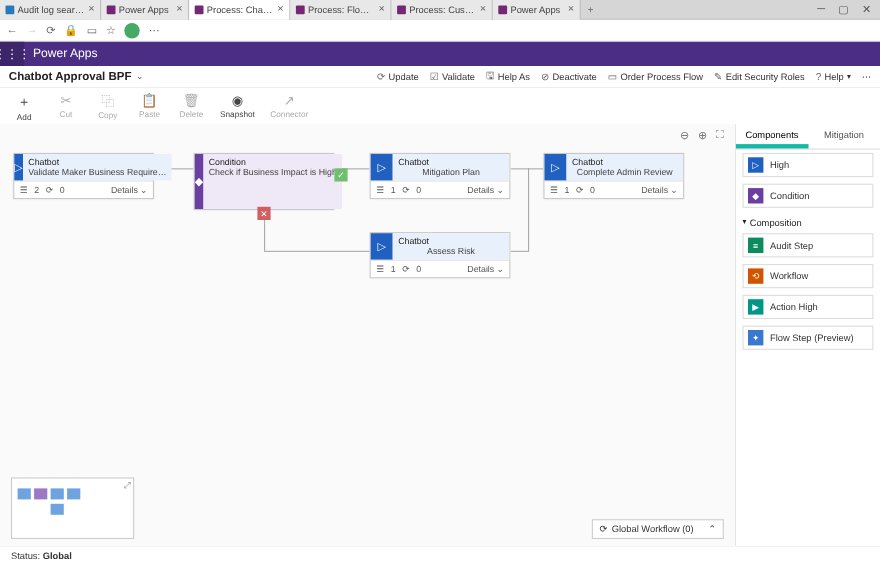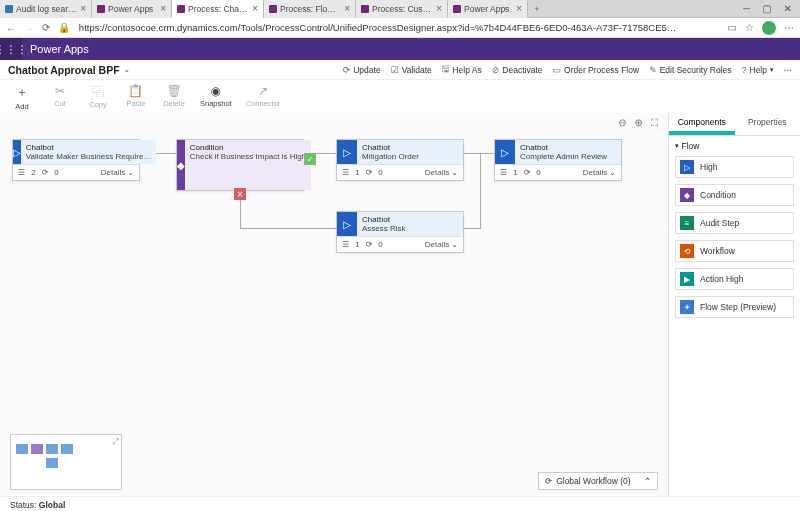--- a/index.html
+++ b/index.html
@@ -47,21 +47,21 @@
 
 .canvas { position: absolute; inset: 0; }
 .card { position: absolute; width: 128px; background: #fff; border: 1px solid #c8c8c8; box-shadow: 0 1px 2px rgba(0,0,0,.08); font-size: 8px; }
 .card-hdr { display: flex; }
 .card-box { width: 20px; display: flex; align-items: center; justify-content: center; color: #fff; font-size: 10px;}
 .card-box.blue { background: #2060c0; }
 .card-box.purple { background: #6b3fa0; }
 .card-body { flex: 1; padding: 3px 5px; background: #e8f0fb; }
 .card-body.purple { background: #efe8f7; }
 .card-type { font-size: 8px; color: #222; }
-.card-title { font-size: 8px; color: #444; white-space: nowrap; overflow: hidden; text-overflow: ellipsis;}
+.card-title { font-size: 8px; color: #444; white-space: nowrap; overflow: hidden; text-overflow: ellipsis; text-align: center;}
 .card-ftr { display: flex; align-items: center; gap: 6px; padding: 3px 5px; border-top: 1px solid #ddd; color: #555; font-size: 8px;}
 .card-ftr .dtl { margin-left: auto; cursor: pointer; display: flex; gap: 2px;}
 .cond-mark { position: absolute; width: 12px; height: 12px; display: flex; align-items: center; justify-content: center; color: #fff; font-size: 8px;}
 .cm-yes { background: #6fbf6f; }
 .cm-no { background: #d06060; }
 
 
 .conn { position: absolute; background: #aaa; }
 
 
@@ -135,21 +135,20 @@
     <span>▢</span>
     <span>✕</span>
   </div>
 </div>
 
 <div class="addr-bar">
   <span class="addr-ico">←</span>
   <span class="addr-ico" style="color:#ccc">→</span>
   <span class="addr-ico">⟳</span>
   <span class="addr-ico">🔒</span>
-  <span class="addr-url">https://contosocoe.crm.dynamics.com/Tools/ProcessControl/UnifiedProcessDesigner.aspx?id=%7b4D44FBE6-6ED0-463A-A73F-71758CE5…</span>
   <span class="addr-ico">▭</span>
   <span class="addr-ico">☆</span>
   <span class="addr-avatar"></span>
   <span class="addr-ico">⋯</span>
 </div>
 
 <div class="app-hdr">
   <div class="waffle">⋮⋮⋮</div>
   <div class="app-name">Power Apps</div>
 </div>
@@ -269,21 +268,21 @@
         </div>
       </div>
       <div class="cond-mark cm-yes" style="left:304px;top:40px">✓</div>
       <div class="cond-mark cm-no" style="left:234px;top:75px">✕</div>
 
       <div class="card" style="left:336px;top:26px">
         <div class="card-hdr">
             <div class="card-box blue">▷</div>
             <div class="card-body">
               <div class="card-type">Chatbot</div>
-              <div class="card-title">Mitigation Order</div>
+              <div class="card-title">Mitigation Plan</div>
             </div>
           </div>
         <div class="card-ftr">
             <span>☰</span>
             <span>1</span>
             <span>⟳</span>
             <span>0</span>
             <span class="dtl">
               <span>Details</span>
               <span>⌄</span>
@@ -348,31 +347,31 @@
         <span>⟳</span>
         <span>Global Workflow (0)</span>
         <span class="chev">⌃</span>
       </div>
     </div>
   </div>
 
   <div class="rpanel">
     <div class="rp-tabs">
       <div class="rp-tab act">Components</div>
-      <div class="rp-tab">Properties</div>
-    </div>
-    <div class="rp-sec">Flow</div>
+      <div class="rp-tab">Mitigation</div>
+    </div>
     <div class="rp-item">
         <div class="rp-ico blue">▷</div>
         <span>High</span>
       </div>
     <div class="rp-item">
         <div class="rp-ico purple">◆</div>
         <span>Condition</span>
       </div>
+    <div class="rp-sec">Composition</div>
     <div class="rp-item">
         <div class="rp-ico green">≡</div>
         <span>Audit Step</span>
       </div>
     <div class="rp-item">
         <div class="rp-ico orange">⟲</div>
         <span>Workflow</span>
       </div>
     <div class="rp-item">
         <div class="rp-ico teal">▶</div>

